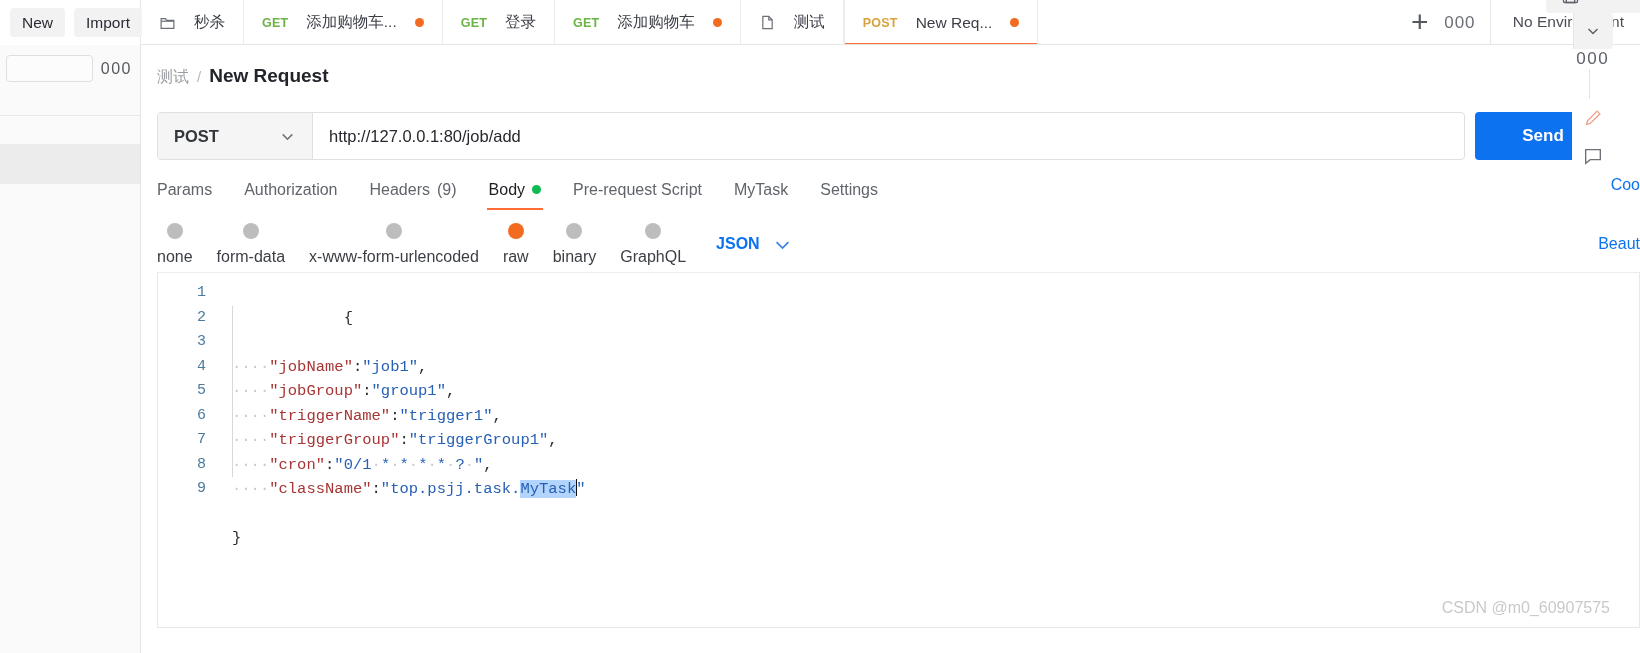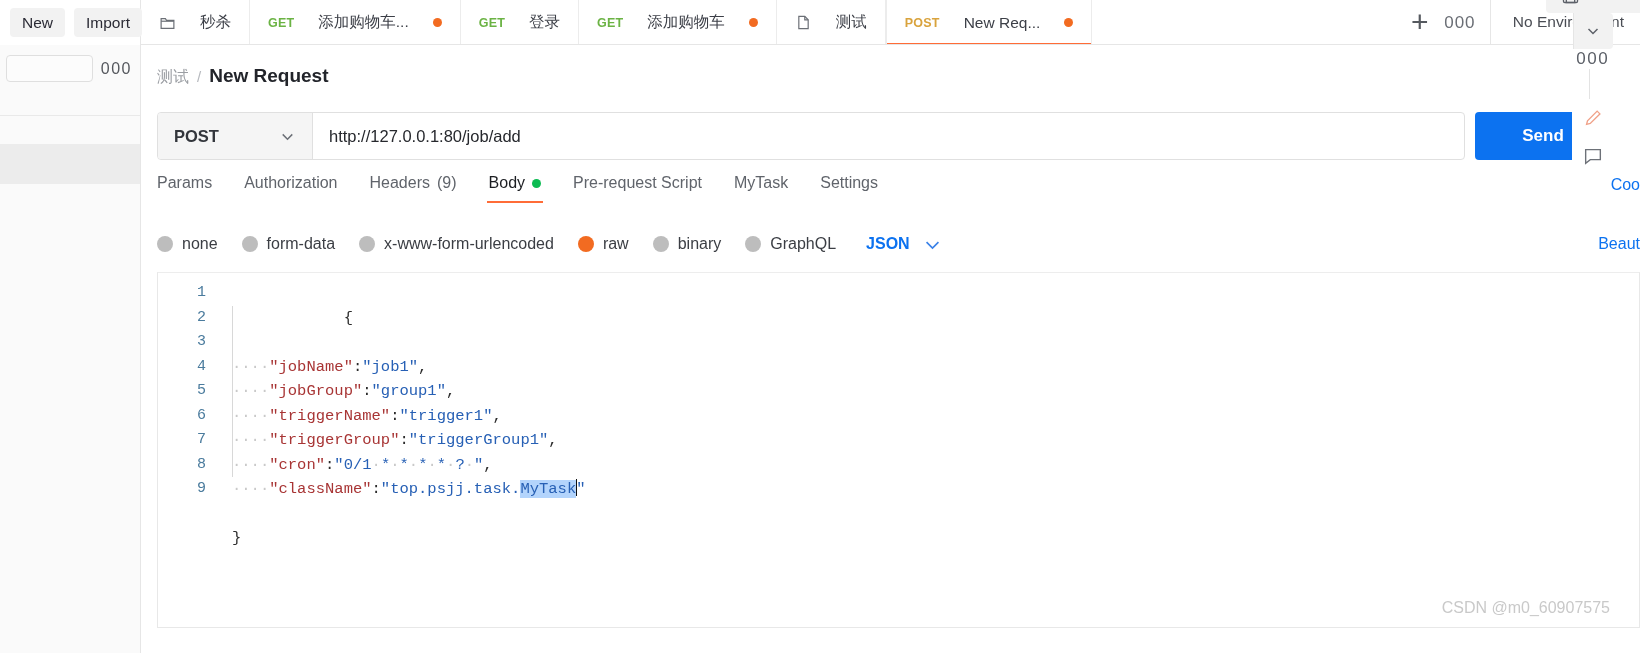--- a/index.html
+++ b/index.html
@@ -25,21 +25,21 @@
   }
   .btn-plain {
     background:#f2f2f2; border-radius:4px; color:#2b2b35;
     font-size:15.5px; padding:7px 12px; line-height:1; cursor:pointer;
     white-space:nowrap;
   }
   .tabs-scroller {
     flex:1; display:flex; align-items:stretch; min-width:0; overflow:hidden;
   }
   .rtab {
-    display:flex; align-items:center; gap:24px;
+    display:flex; align-items:center; gap:18px;
     padding:0 18px; height:45px; cursor:pointer;
     border-right:1px solid #ececec; white-space:nowrap; position:relative;
   }
   .rtab.sel { box-shadow: inset 0 -2px 0 #ff6c37; }
   .rtab.sel-left-sep { border-left:1px solid #ececec; }
   .verb { font-size:12.5px; font-weight:bold; letter-spacing:.2px; }
   .verb.get { color:#6bb344; }
   .verb.post { color:#d9a33d; }
   .rtab-name { font-size:15.5px; color:#3c3f47; }
   .rtab-name.cn { font-size:15.5px; }
@@ -120,21 +120,21 @@
     font-size:16.5px; color:#26282d;
   }
   .send-btn {
     width:97px; margin-left:10px; background:#0c72f0; color:#fff;
     display:flex; align-items:center; justify-content:center;
     font-size:17px; font-weight:bold; border-radius:4px 0 0 4px; cursor:pointer;padding-left:39px;
   }
 
   
   .reqtabs {
-    display:flex; align-items:flex-start; gap:0; padding:0 0 0 16px;
+    display:flex; align-items:center; gap:0; padding:0 0 0 16px;
     height:42px; margin-top:14px; position:relative;
   }
   .rt {
     font-size:16px; color:#60646b; padding:0 16px 11px 16px; cursor:pointer;
     display:flex; align-items:center; gap:7px; white-space:nowrap; position:relative;
   }
   .rt:first-child { padding-left:0; }
   .rt.active { color:#1c1e22; }
   .rt.active::after {
     content:""; position:absolute; left:14px; right:14px; bottom:0;
@@ -145,21 +145,21 @@
   .cookies-link {
     position:absolute; right:0; top:2px; font-size:16px; color:#0c72f0; cursor:pointer;
     white-space:nowrap;
   }
 
   
   .bodyrow {
     display:flex; align-items:center; padding:0 0 0 16px;
     height:38px; margin-top:9px; position:relative;
   }
-  .radio-item { display:flex; align-items:center; gap:9px; margin-right:24px; cursor:pointer; }
+  .radio-item { display:flex; align-items:center; gap:9px; margin-right:24px; cursor:pointer;flex-direction:column; }
   .radio-item:last-of-type { margin-right:16px; }
   .radio {
     width:16px; height:16px; border-radius:50%; background:#bdbdbd;
   }
   .radio.on { background:#f26b21; }
   .radio-label { font-size:16px; color:#3b3e44; white-space:nowrap; }
   .json-sel {
     display:flex; align-items:center; gap:13px; margin-left:6px; cursor:pointer;
   }
   .json-txt { font-size:16px; font-weight:bold; color:#0c72f0; }

